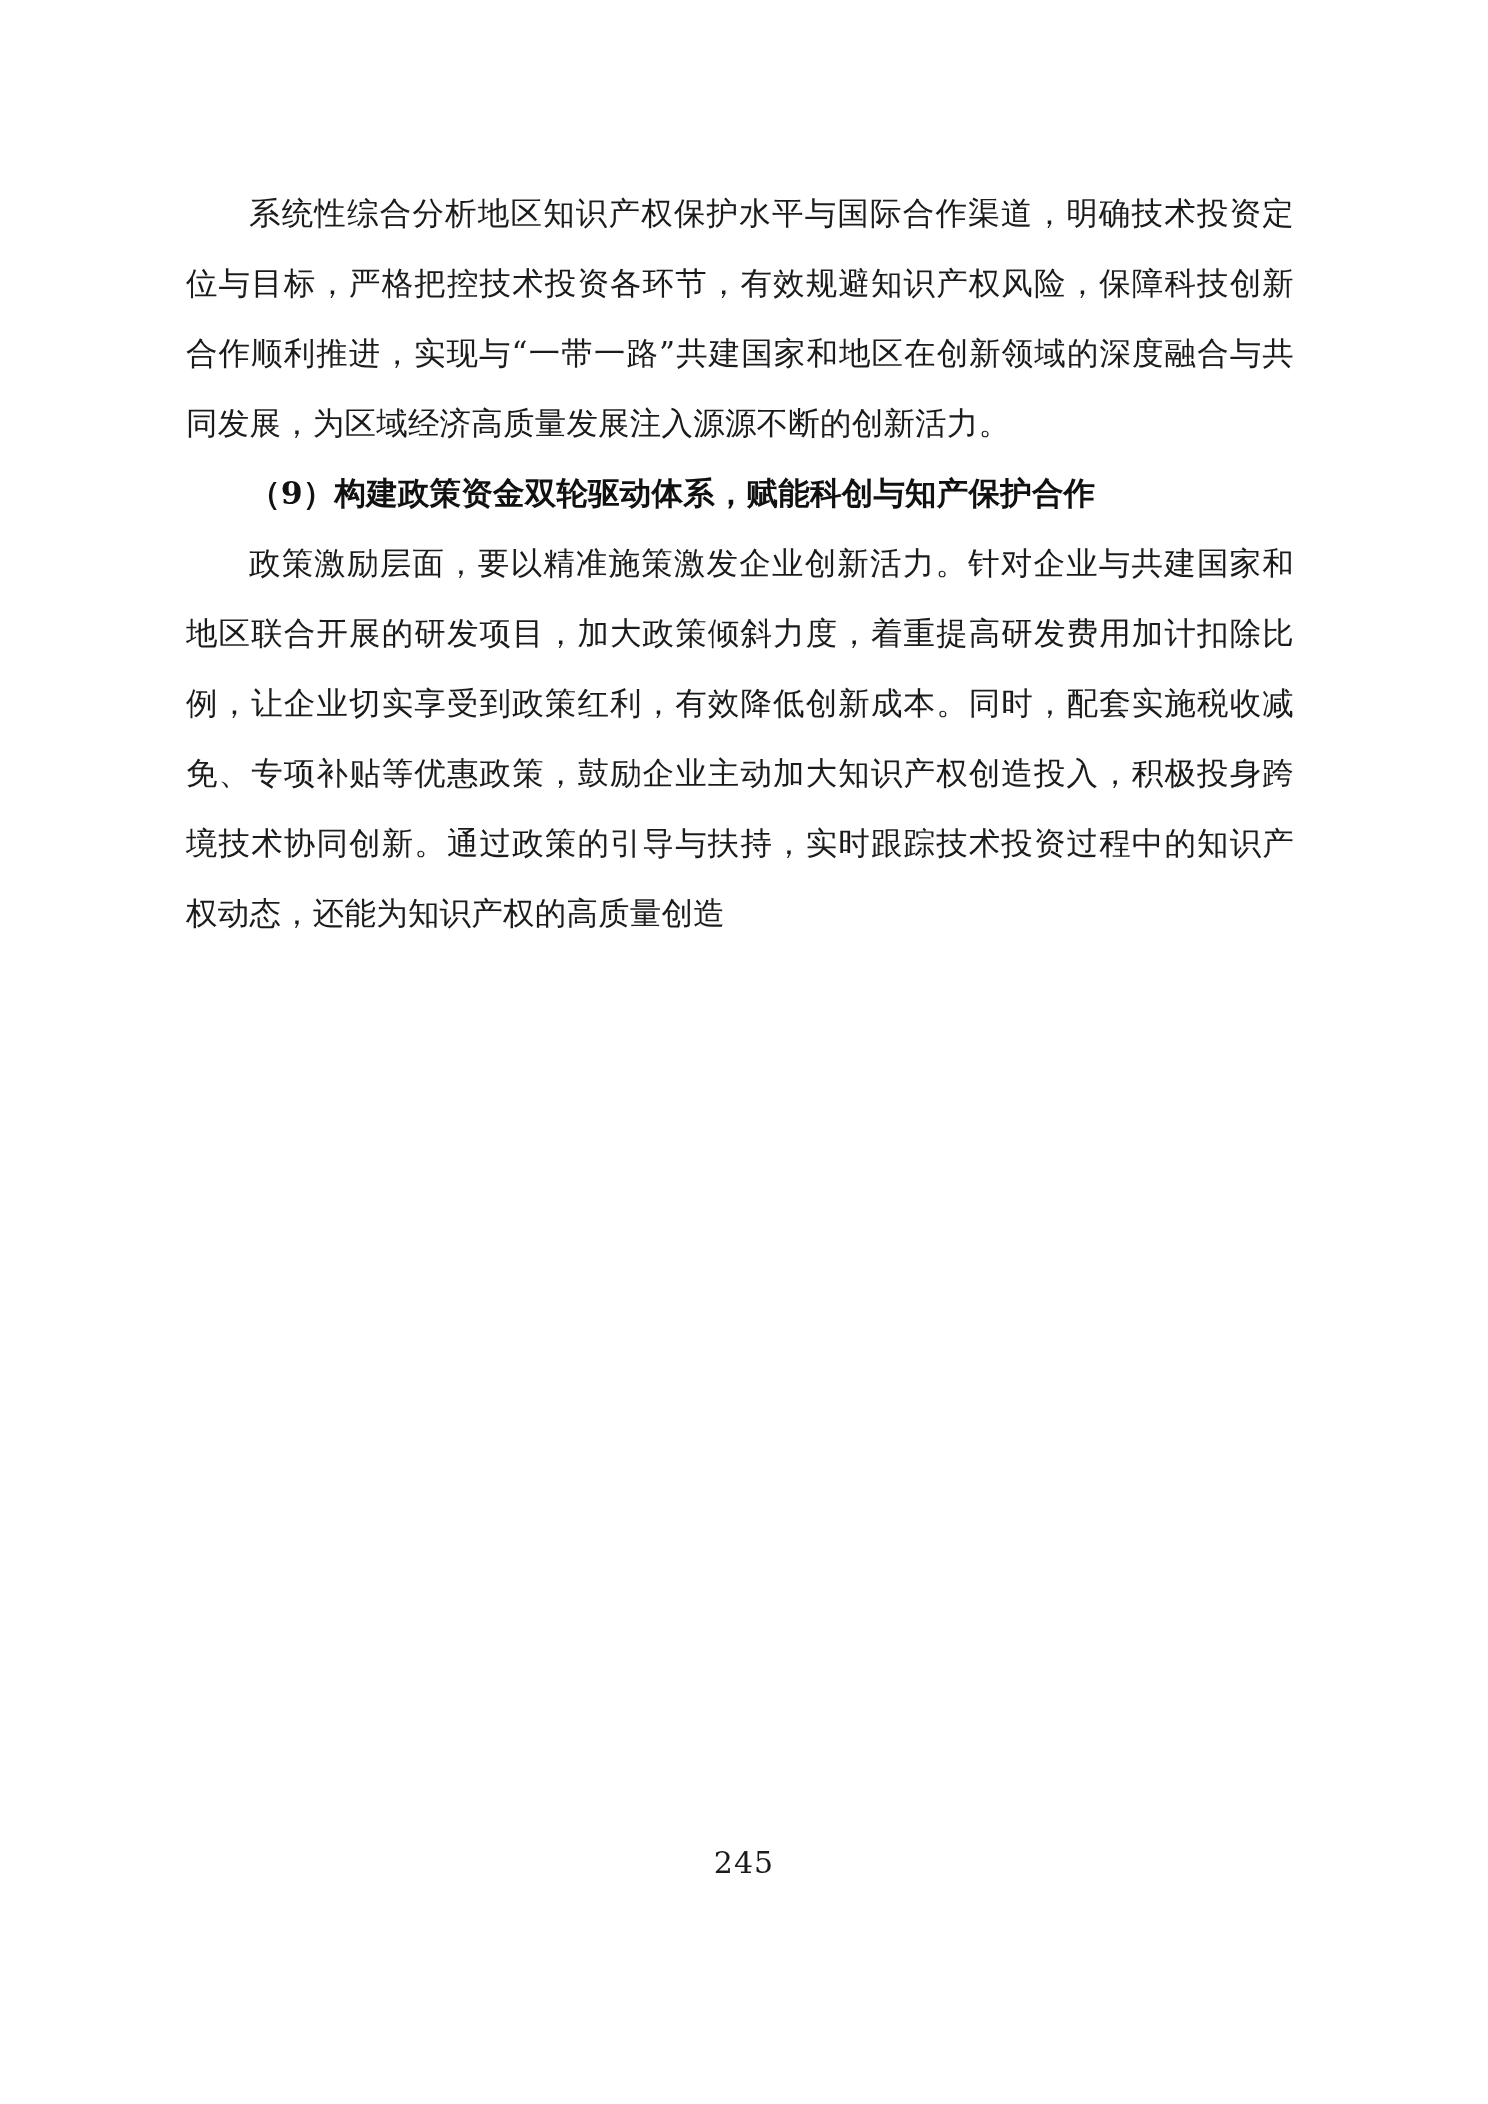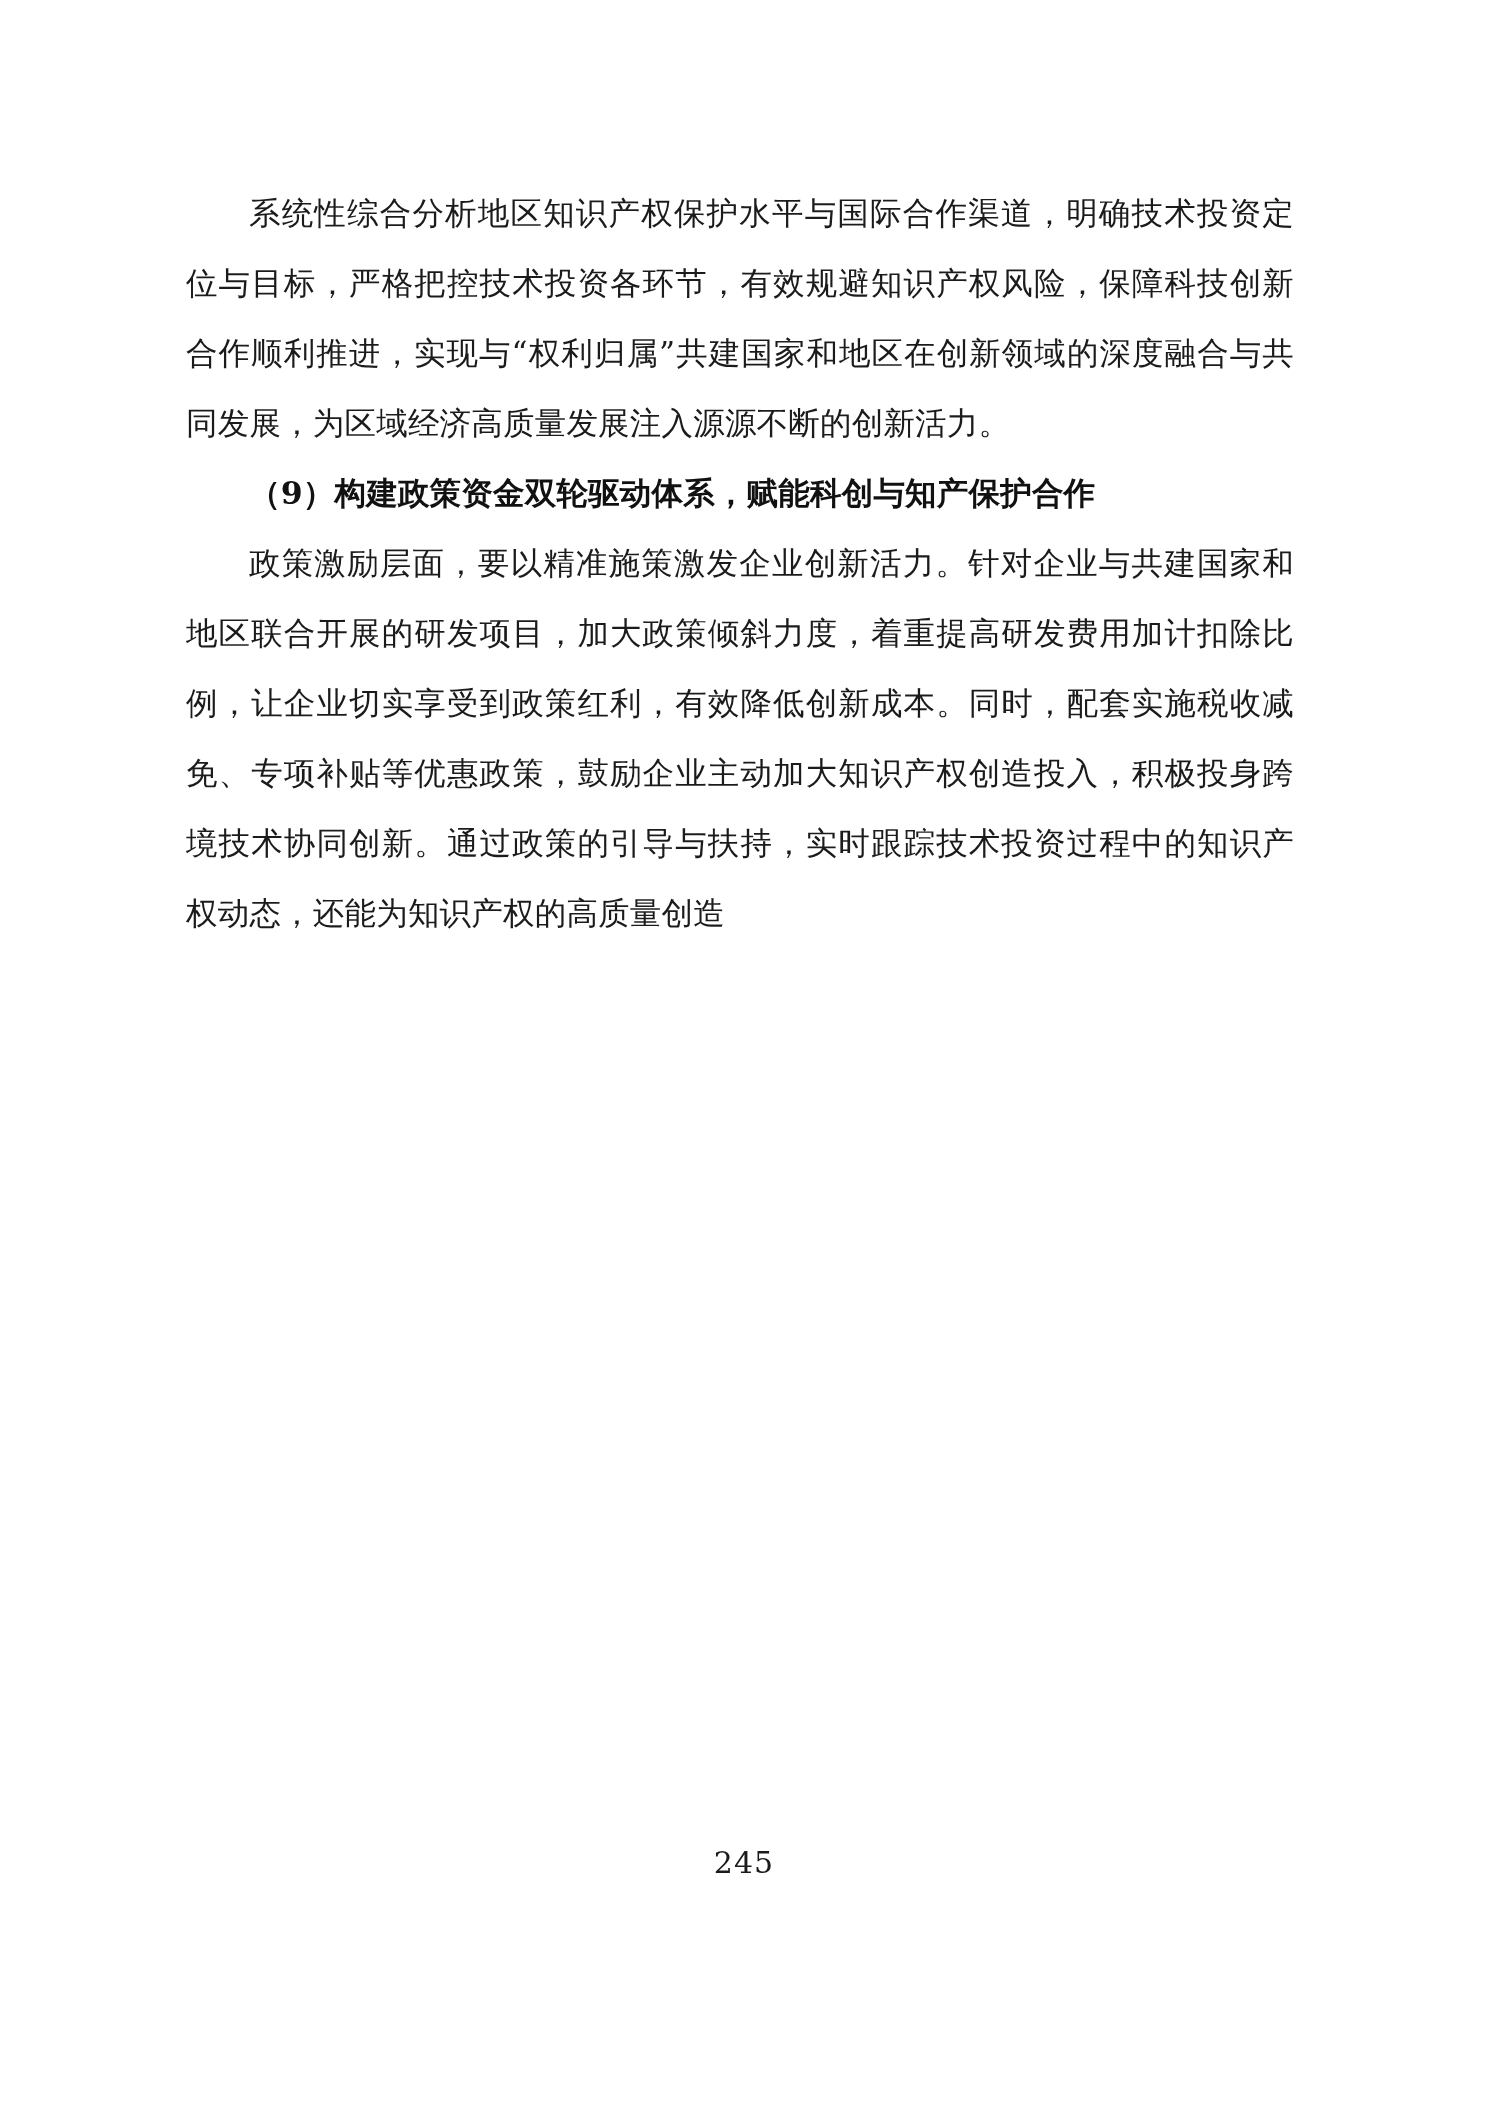--- a/index.html
+++ b/index.html
@@ -55,18 +55,18 @@
     font-size: 30px;
     color: #1b1b1b;
     letter-spacing: 1px;
   }
 </style>
 </head>
 <body>
 
 <div class="page">
   <div class="content">
-    <p class="para indent">系统性综合分析地区知识产权保护水平与国际合作渠道，明确技术投资定位与目标，严格把控技术投资各环节，有效规避知识产权风险，保障科技创新合作顺利推进，实现与“权利归属”共建国家和地区在创新领域的深度融合与共同发展，为区域经济高质量发展注入源源不断的创新活力。</p>
+    <p class="para indent">系统性综合分析地区知识产权保护水平与国际合作渠道，明确技术投资定位与目标，严格把控技术投资各环节，有效规避知识产权风险，保障科技创新合作顺利推进，实现与“一带一路”共建国家和地区在创新领域的深度融合与共同发展，为区域经济高质量发展注入源源不断的创新活力。</p>
     <p class="heading">（9）构建政策资金双轮驱动体系，赋能科创与知产保护合作</p>
     <p class="para indent">政策激励层面，要以精准施策激发企业创新活力。针对企业与共建国家和地区联合开展的研发项目，加大政策倾斜力度，着重提高研发费用加计扣除比例，让企业切实享受到政策红利，有效降低创新成本。同时，配套实施税收减免、专项补贴等优惠政策，鼓励企业主动加大知识产权创造投入，积极投身跨境技术协同创新。通过政策的引导与扶持，实时跟踪技术投资过程中的知识产权动态，还能为知识产权的高质量创造</p>
   </div>
   <div class="pagenum">245</div>
 </div>
 
 </body></html>

